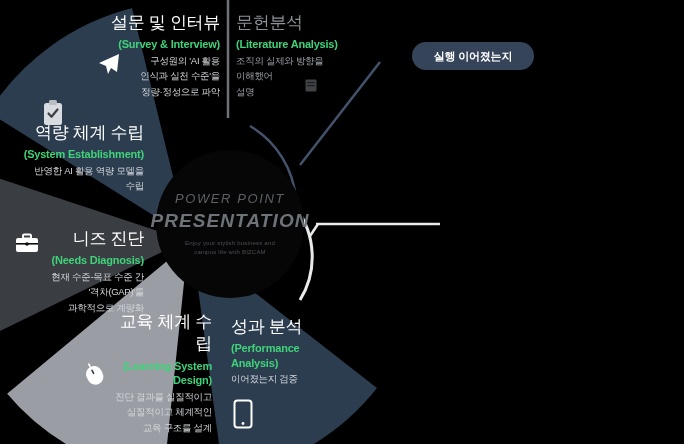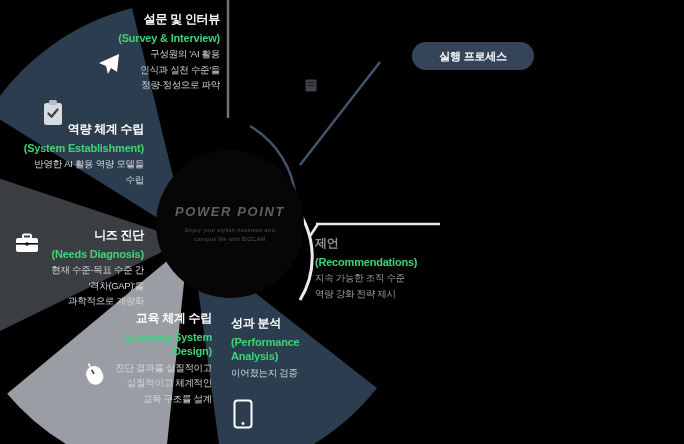--- a/index.html
+++ b/index.html
@@ -13,27 +13,27 @@
   .wheel{position:absolute;left:-40px;top:-20px;width:420px;height:480px;}
   .wedge{position:absolute;left:0;top:0;width:100%;height:100%;}
   .wedge svg{display:block;width:100%;height:100%;overflow:visible;}
 
   
   .hub{
     position:absolute;left:156px;top:150px;width:148px;height:148px;border-radius:50%;
     background:#060606;display:flex;flex-direction:column;align-items:center;justify-content:center;
     text-align:center;
   }
-  .hub .l1{font-style:italic;font-size:13px;letter-spacing:1.6px;color:#5d6167;font-weight:700;}
+  .hub .l1{font-style:italic;font-size:13px;letter-spacing:1.6px;color:#5d6167;font-weight:400;}
   .hub .l2{font-style:italic;font-size:19px;letter-spacing:1.1px;color:#6e737a;font-weight:700;margin-top:4px;}
   .hub .l3{font-size:6px;color:#4b4f55;line-height:1.5;margin-top:7px;max-width:112px;letter-spacing:.2px;}
 
   
   .blk{position:absolute;line-height:1.32;}
-  .blk .kt{font-weight:700;color:#ffffff;font-size:12px;letter-spacing:-.3px;}
+  .blk .kt{font-weight:400;color:#ffffff;font-size:17px;letter-spacing:-.3px;}
   .blk .kt.dim{color:#8e9299;}
   .blk .en{color:#3fd37a;font-size:11px;font-weight:700;margin-top:3px;letter-spacing:-.2px;}
   .blk .ds{color:#d3d6da;font-size:9.5px;margin-top:3px;letter-spacing:-.3px;}
   .blk .ds.dim{color:#9a9ea4;}
   .ar{text-align:right;}
   .al{text-align:left;}
 
   
   .ic{position:absolute;}
   .ic svg{display:block;}
@@ -79,32 +79,33 @@
     </div>
   </div>
 
   <svg class="conn">
     <path d="M296 208 A82 82 0 0 1 300 300" fill="none" stroke="#e8eaec" stroke-width="3"></path>
     <path d="M296 200 A94 94 0 0 0 250 126" fill="none" stroke="#44536b" stroke-width="2.5"></path>
   </svg>
 
   <div class="hub">
     <div class="l1">POWER POINT</div>
+    <div class="l2">PRESENTATION</div>
     <div class="l3">Enjoy your stylish business and campus life with BIZCAM</div>
   </div>
 
   <svg class="conn">
     <line x1="228" y1="0" x2="228" y2="118" stroke="#6f7379" stroke-width="2.5"></line>
     <line x1="300" y1="165" x2="380" y2="62" stroke="#44536b" stroke-width="2.5"></line>
     <line x1="310" y1="236" x2="318" y2="224" stroke="#e8eaec" stroke-width="2.5"></line>
     <line x1="316" y1="224" x2="440" y2="224" stroke="#e8eaec" stroke-width="2.5"></line>
   </svg>
 
   <div class="pill">
-    <span>실행 프로세스</span>
+    <span>실행 이어졌는지</span>
   </div>
 
   <div class="ic" style="left:97px;top:52px;">
     <svg width="24" height="24" viewBox="0 0 24 24">
         <path d="M22 2 2 11l7 3 2 8 3-6 6 4z" fill="#ffffff"></path>
       </svg>
   </div>
   <div class="ic" style="left:42px;top:100px;">
     <svg width="22" height="26" viewBox="0 0 22 26">
       <rect x="2" y="3" width="18" height="22" rx="2.5" fill="#d8dbdf"></rect>
@@ -171,21 +172,22 @@
     <div class="ds">실질적이고 체계적인</div>
     <div class="ds">교육 구조를 설계</div>
   </div>
 
   <div class="blk al" style="left:231px;top:316px;width:112px;">
     <div class="kt">성과 분석</div>
     <div class="en">(Performance Analysis)</div>
     <div class="ds">이어졌는지 검증</div>
   </div>
 
-  <div class="blk al" style="left:315px;top:236px;width:130px;">
-    <div class="kt dim">제언</div>
-    <div class="en">(Recommendations)</div>
-    <div class="ds dim">지속 가능한 조직 수준</div>
-    <div class="ds dim">역량 강화 전략 제시</div>
+
+  <div class="blk al" style="left:236px;top:12px;width:140px;">
+    <div class="kt dim">문헌분석</div>
+    <div class="en">(Literature Analysis)</div>
+    <div class="ds dim">조직의 실제와 방향을</div>
+    <div class="ds dim">이해했어</div>
+    <div class="ds dim">설명</div>
   </div>
-
 
 </div>
 
 </body></html>

